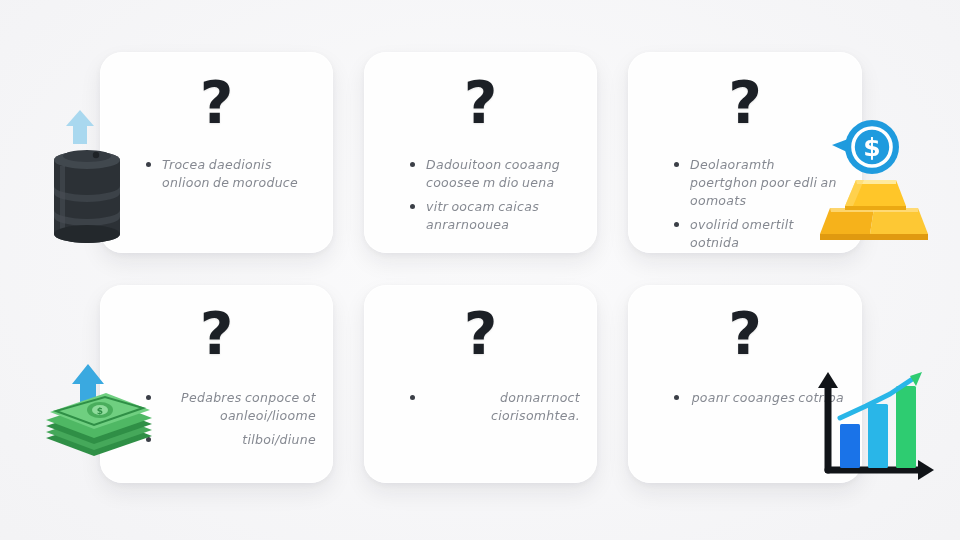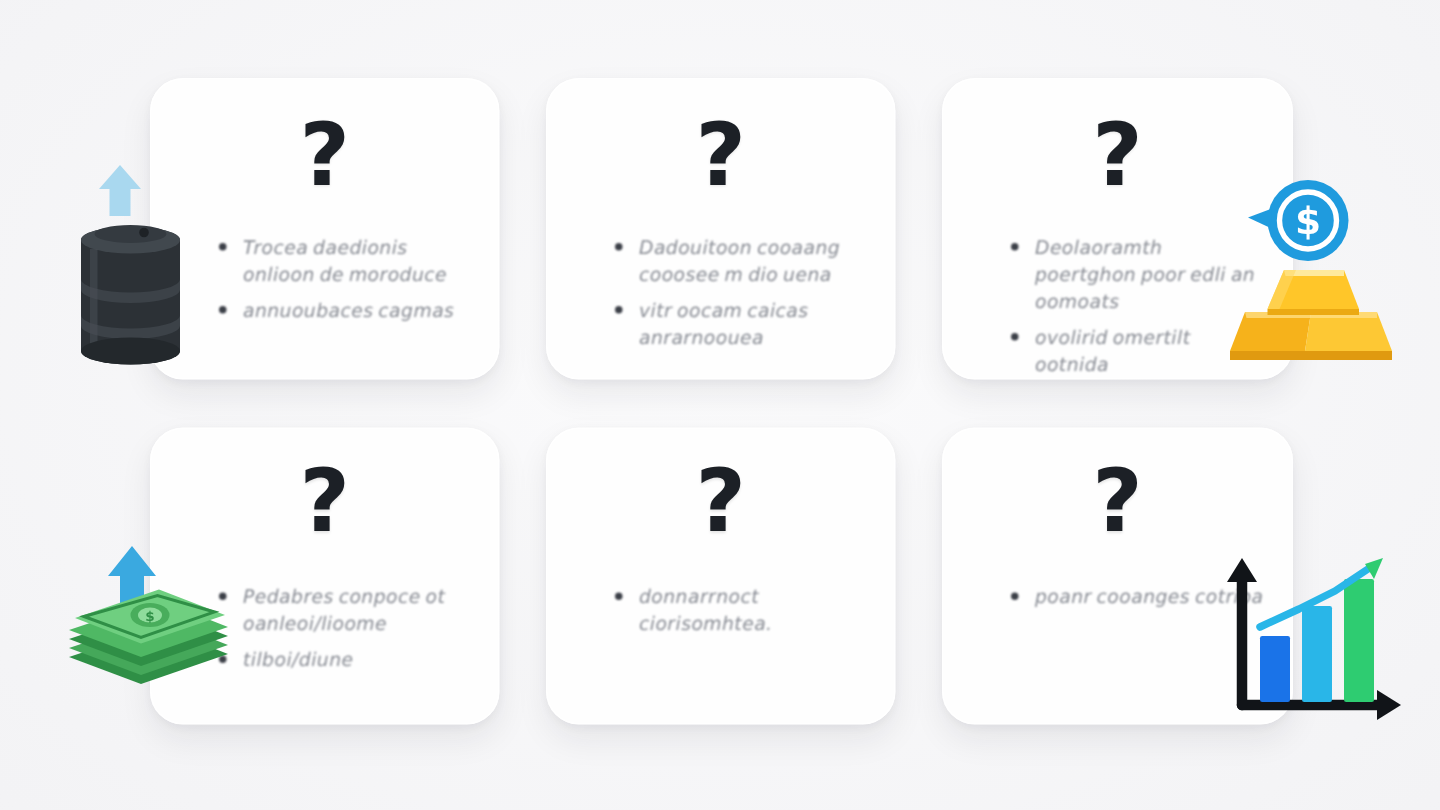--- a/index.html
+++ b/index.html
@@ -65,21 +65,21 @@
 
   .bullets {
     list-style: none;
     margin: 0;
     padding: 0;
     align-self: flex-start;
     margin-left: 46px;
     margin-top: 24px;
     width: 170px;
   }
-  .card.row2 .bullets { margin-top: 26px; }
+  .card.row2 .bullets { margin-top: 26px; text-align: right; }
 
   .bullet-item {
     position: relative;
     font-size: 12.5px;
     line-height: 18px;
     color: #7b7f88;
     margin-bottom: 6px;
     padding-left: 16px;
     letter-spacing: 0.3px;
     word-spacing: -1px;
@@ -116,21 +116,20 @@
 <body>
 
 <div id="stage">
 
   <div class="grid">
 
     <div class="card row1">
       <div class="qmark">?</div>
       <ul class="bullets">
         <li class="bullet-item">Trocea daedionis onlioon de moroduce</li>
-        <li class="bullet-item">annuoubaces cagmas</li>
       </ul>
     </div>
 
     <div class="card row1">
       <div class="qmark">?</div>
       <ul class="bullets">
         <li class="bullet-item">Dadouitoon cooaang cooosee m dio uena</li>
         <li class="bullet-item">vitr oocam caicas anrarnoouea</li>
       </ul>
     </div>

